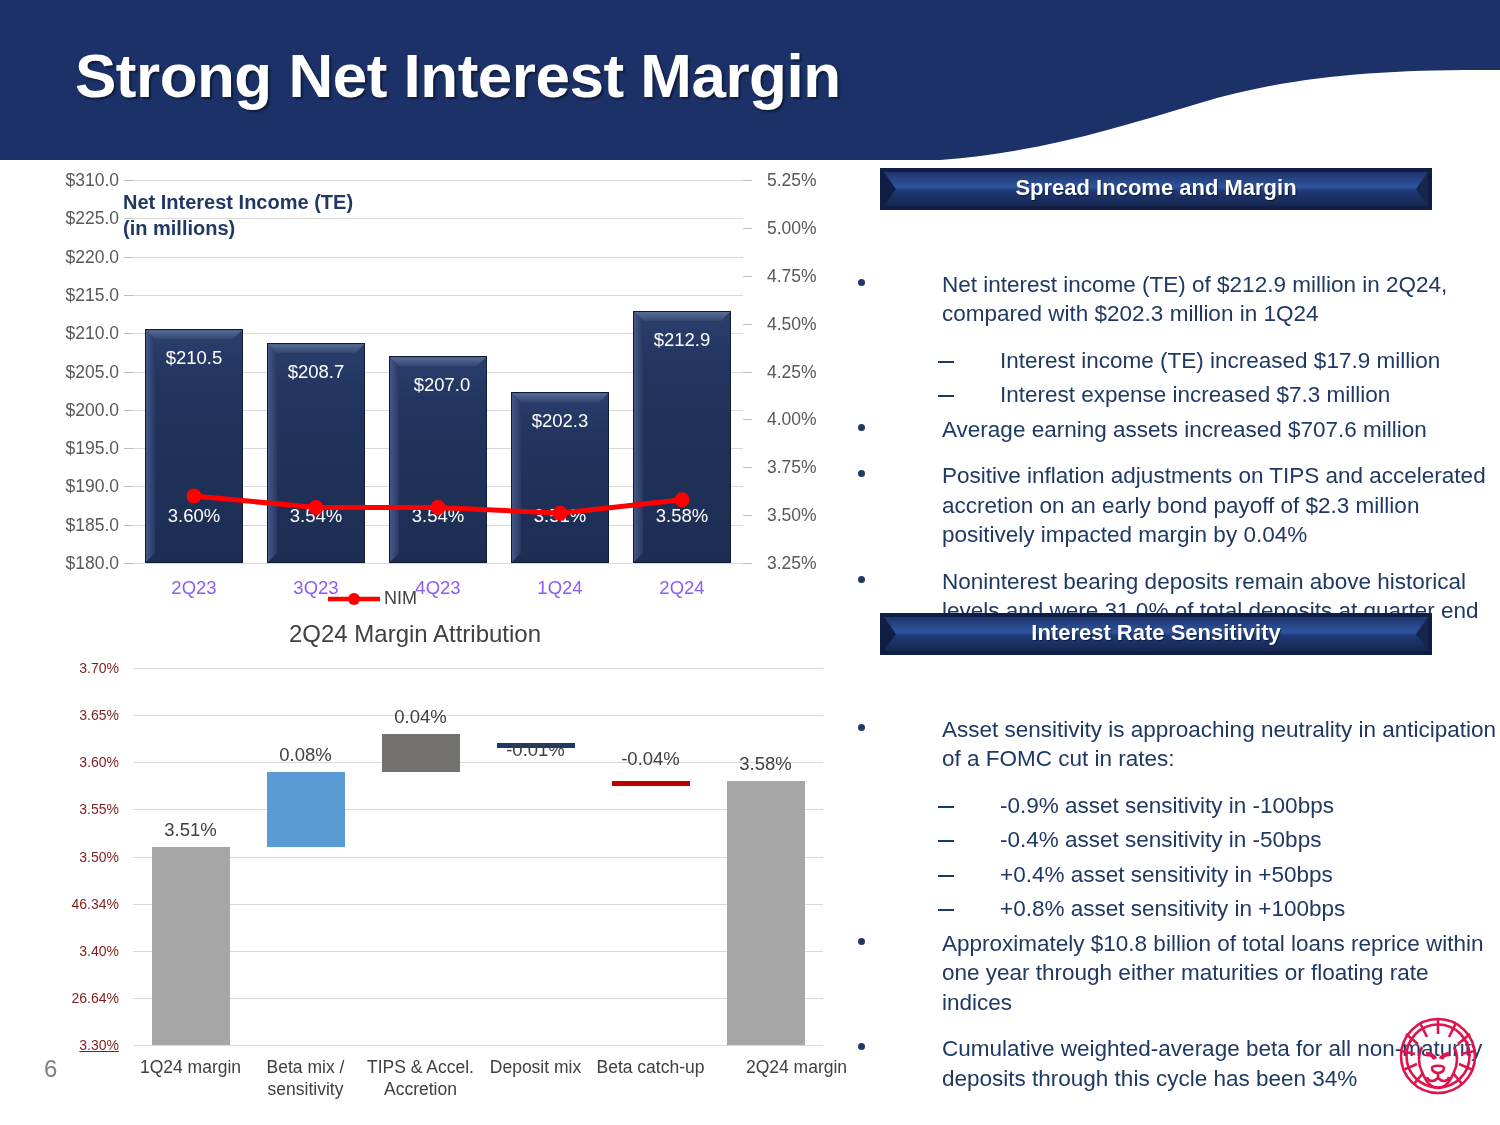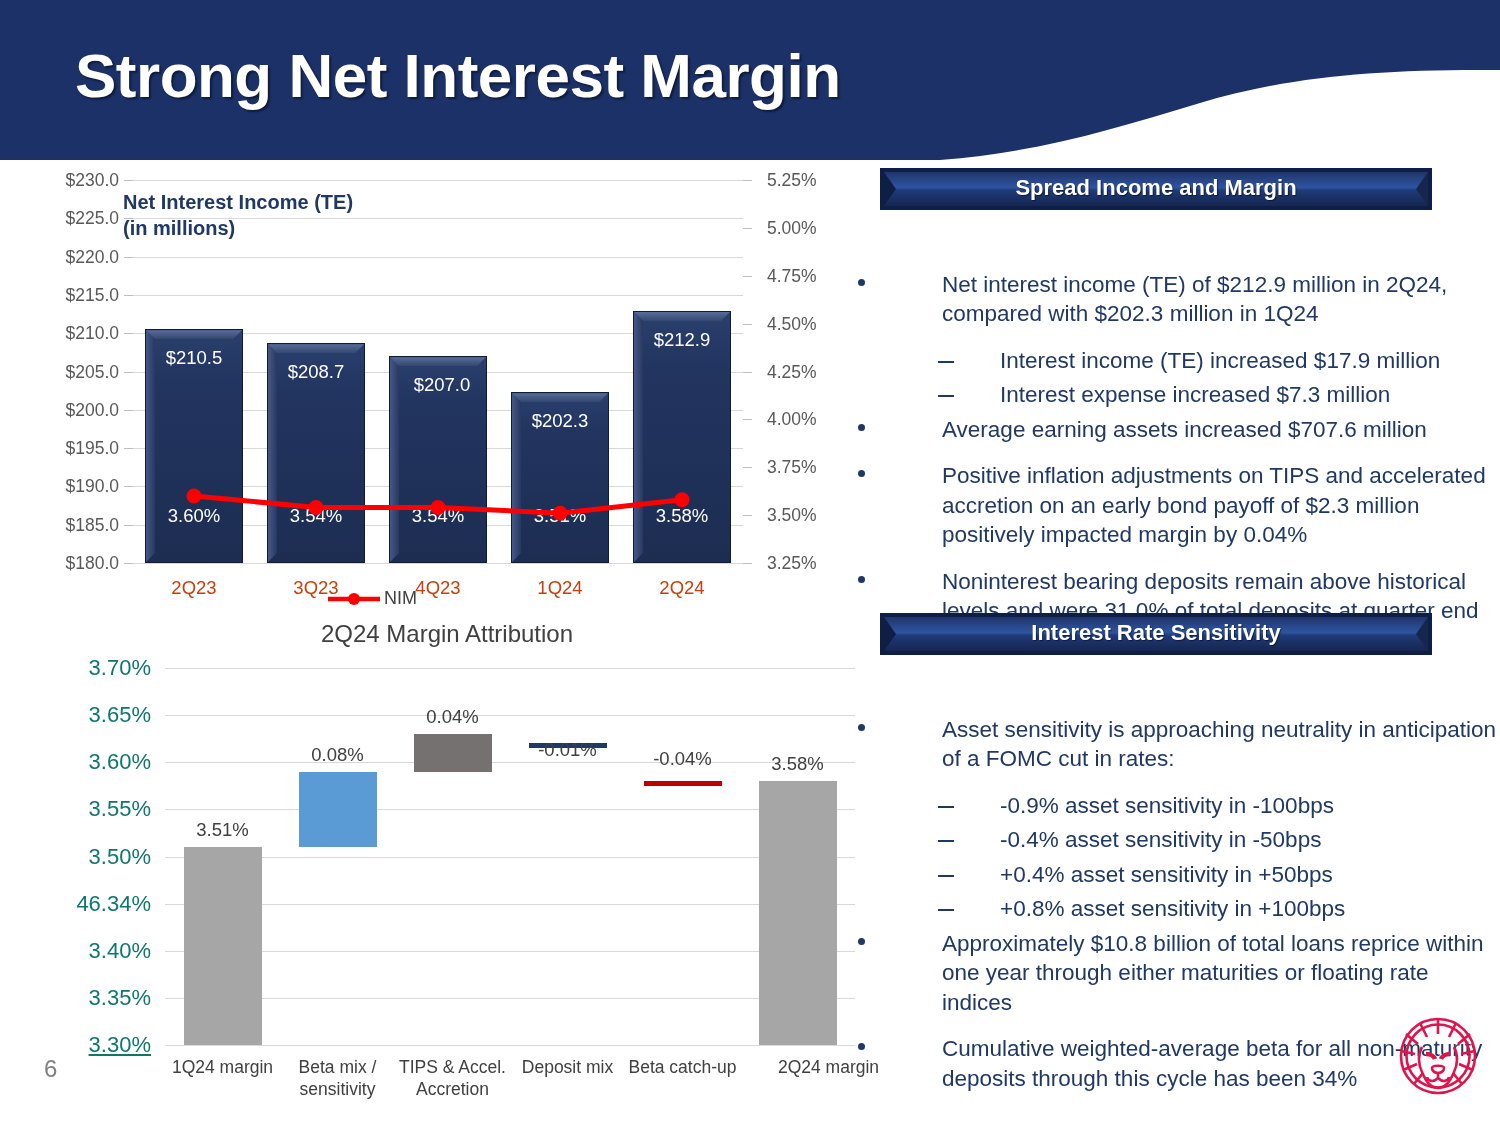--- a/index.html
+++ b/index.html
@@ -57,37 +57,37 @@
   }
   .bar-val{
     position:absolute;width:100%;text-align:center;color:#ffffff;
     font-size:18.5px;z-index:3;
   }
   .bar-pct{
     position:absolute;width:100%;text-align:center;color:#ffffff;
     font-size:18.5px;z-index:3;
   }
   .xcat1{
-    position:absolute;text-align:center;font-size:18.5px;color:#c2410c;
+    position:absolute;text-align:center;font-size:18.5px;color:#8b5cf6;
     white-space:nowrap;
   }
   #nim-svg{position:absolute;left:0;top:0;pointer-events:none;z-index:4;}
   #legend1{position:absolute;left:0;top:420px;width:743px;text-align:center;}
   .legend-inner{display:inline-flex;align-items:center;gap:2px;}
   .legend-label{font-size:18px;color:#404040;}
 
   
-  #wf-chart{position:absolute;left:0;top:452px;width:860px;height:505px;margin-left:32px;}
+  #wf-chart{position:absolute;left:0;top:452px;width:860px;height:505px;}
   #chart2-title{
     position:absolute;left:0;top:0;width:830px;text-align:center;
     font-size:24px;color:#404040;
   }
   .plot2{position:absolute;left:133px;top:48px;width:690px;height:377px;}
   .gridline2{position:absolute;left:0;width:690px;height:1px;background:#d9d9d9;}
-  .ytick2{position:absolute;right:0;font-size:22px;color:#0f766e;
+  .ytick2{position:absolute;right:0;font-size:14px;color:#7f1d1d;
           text-align:right;white-space:nowrap;transform:translateY(-50%);}
   .wbar{position:absolute;}
   .wlabel{position:absolute;text-align:center;font-size:18.5px;color:#404040;
           white-space:nowrap;}
   .xcat2{position:absolute;text-align:center;font-size:17.5px;color:#404040;
          line-height:1.25;white-space:pre-line;}
 
   
   #right-col{position:absolute;left:880px;top:168px;width:620px;height:957px;}
   .banner{position:relative;height:40px;margin:0;}
@@ -160,21 +160,21 @@
         <div class="gridline" style="top: 114.9px;"></div>
         <div class="ytick-l" style="top: 114.9px; right: 624px;">$215.0</div>
         <div class="tickmark" style="top: 114.9px; left: -9px;"></div>
         <div class="gridline" style="top: 76.6px;"></div>
         <div class="ytick-l" style="top: 76.6px; right: 624px;">$220.0</div>
         <div class="tickmark" style="top: 76.6px; left: -9px;"></div>
         <div class="gridline" style="top: 38.3px;"></div>
         <div class="ytick-l" style="top: 38.3px; right: 624px;">$225.0</div>
         <div class="tickmark" style="top: 38.3px; left: -9px;"></div>
         <div class="gridline" style="top: 0px;"></div>
-        <div class="ytick-l" style="top: 0px; right: 624px;">$230.0</div>
+        <div class="ytick-l" style="top: 0px; right: 624px;">$310.0</div>
         <div class="tickmark" style="top: 0px; left: -9px;"></div>
         <div class="ytick-r" style="top: 383px; left: 634px;">3.25%</div>
         <div class="tickmark" style="top: 383px; left: 610px;"></div>
         <div class="ytick-r" style="top: 335.125px; left: 634px;">3.50%</div>
         <div class="tickmark" style="top: 335.125px; left: 610px;"></div>
         <div class="ytick-r" style="top: 287.25px; left: 634px;">3.75%</div>
         <div class="tickmark" style="top: 287.25px; left: 610px;"></div>
         <div class="ytick-r" style="top: 239.375px; left: 634px;">4.00%</div>
         <div class="tickmark" style="top: 239.375px; left: 610px;"></div>
         <div class="ytick-r" style="top: 191.5px; left: 634px;">4.25%</div>
@@ -226,21 +226,21 @@
       </span>
     </div>
   </div>
 
   <div id="wf-chart">
     <div id="chart2-title">2Q24 Margin Attribution</div>
     <div class="plot2" id="plot2">
         <div class="gridline2" style="top: 377px;"></div>
         <div class="ytick2" style="top: 377px; right: 704px; text-decoration: underline;">3.30%</div>
         <div class="gridline2" style="top: 329.875px;"></div>
-        <div class="ytick2" style="top: 329.875px; right: 704px;">3.35%</div>
+        <div class="ytick2" style="top: 329.875px; right: 704px;">26.64%</div>
         <div class="gridline2" style="top: 282.75px;"></div>
         <div class="ytick2" style="top: 282.75px; right: 704px;">3.40%</div>
         <div class="gridline2" style="top: 235.625px;"></div>
         <div class="ytick2" style="top: 235.625px; right: 704px;">46.34%</div>
         <div class="gridline2" style="top: 188.5px;"></div>
         <div class="ytick2" style="top: 188.5px; right: 704px;">3.50%</div>
         <div class="gridline2" style="top: 141.375px;"></div>
         <div class="ytick2" style="top: 141.375px; right: 704px;">3.55%</div>
         <div class="gridline2" style="top: 94.25px;"></div>
         <div class="ytick2" style="top: 94.25px; right: 704px;">3.60%</div>

